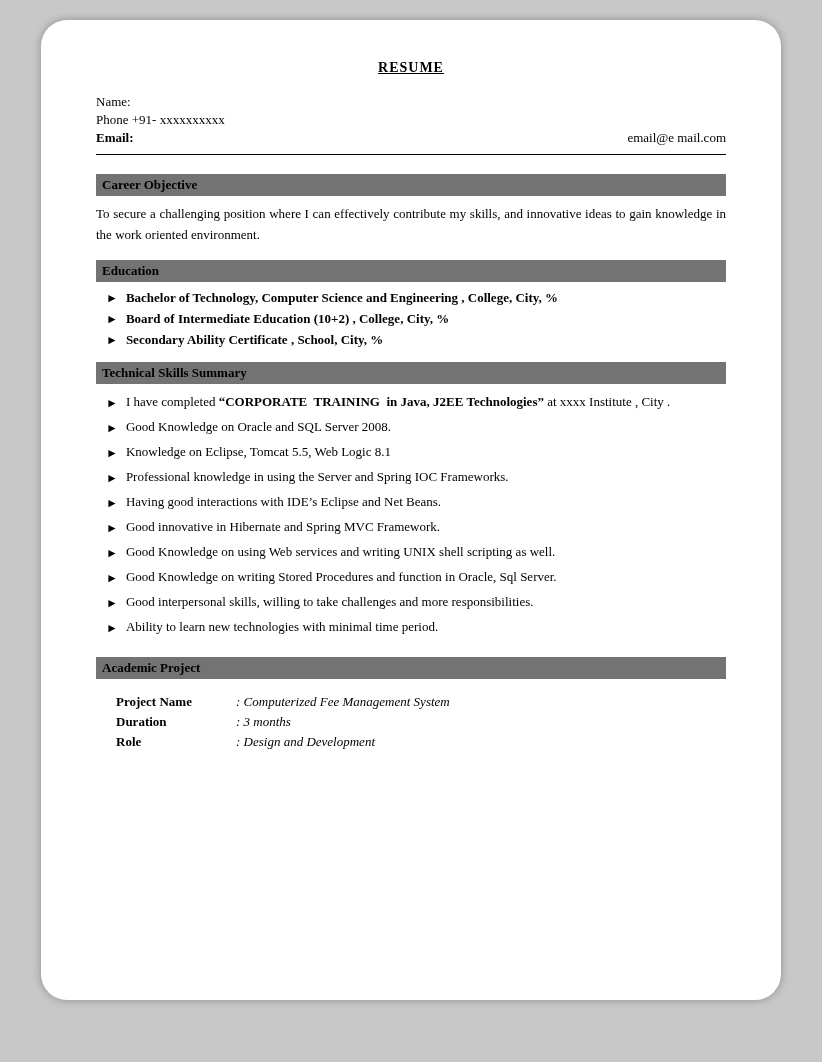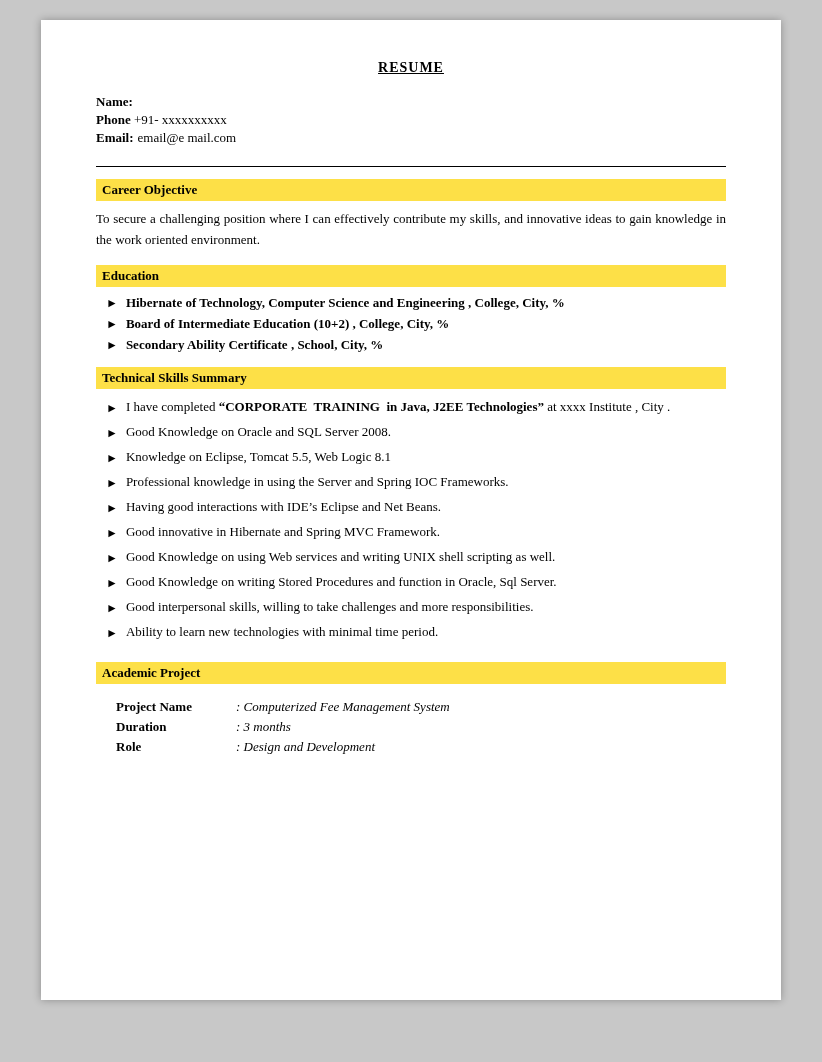--- a/index.html
+++ b/index.html
@@ -16,56 +16,58 @@
       font-family: Times New Roman, Times, serif;
       font-size: 13px;
       color: #000;
     }
     .page {
       background: #fff;
       width: 740px;
       min-height: 980px;
       padding: 40px 55px 40px 55px;
       box-shadow: 0 0 8px rgba(0,0,0,0.3);
+      border-radius: 26px;
     }
     .resume-title {
       text-align: center;
       font-weight: bold;
       font-size: 14px;
       text-decoration: underline;
       margin-bottom: 18px;
       letter-spacing: 1px;
     }
     .contact-section {
       margin-bottom: 10px;
     }
     .contact-row {
       margin-bottom: 2px;
       font-size: 13px;
     }
     .contact-row .label {
-      font-weight: bold;
+      font-weight: normal;
     }
     .email-row {
       display: flex;
       align-items: flex-end;
       border-bottom: 1px solid #000;
-      padding-bottom: 20px;
-      margin-bottom: 12px;
+      padding-bottom: 8px;
+      margin-bottom: 19px;
+      text-align: right;
     }
     .email-row .label {
       font-weight: bold;
       white-space: nowrap;
     }
     .email-row .value {
       margin-left: 4px;
       flex: 1;
     }
     .section-header {
-      background: #fde047;
+      background: #737373;
       font-weight: bold;
       font-size: 13px;
       padding: 3px 6px;
       margin-bottom: 8px;
     }
     .section {
       margin-bottom: 14px;
     }
     .body-text {
       font-size: 13px;
@@ -159,21 +161,21 @@
   <div class="section">
     <div class="section-header">Career Objective</div>
     <p class="body-text">To secure  a challenging  position  where  I can effectively  contribute  my skills,  and innovative ideas to gain knowledge in the work oriented environment.</p>
   </div>
 
   <div class="section">
     <div class="section-header">Education</div>
     <ul class="edu-list">
       <li>
         <span class="arrow">►</span>
-        <span>Hibernate of Technology, Computer Science and Engineering   , College, City, %</span>
+        <span>Bachelor of Technology, Computer Science and Engineering   , College, City, %</span>
       </li>
       <li>
         <span class="arrow">►</span>
         <span>Board of Intermediate Education (10+2) , College, City, %</span>
       </li>
       <li>
         <span class="arrow">►</span>
         <span>Secondary Ability Certificate , School, City, %</span>
       </li>
     </ul>

